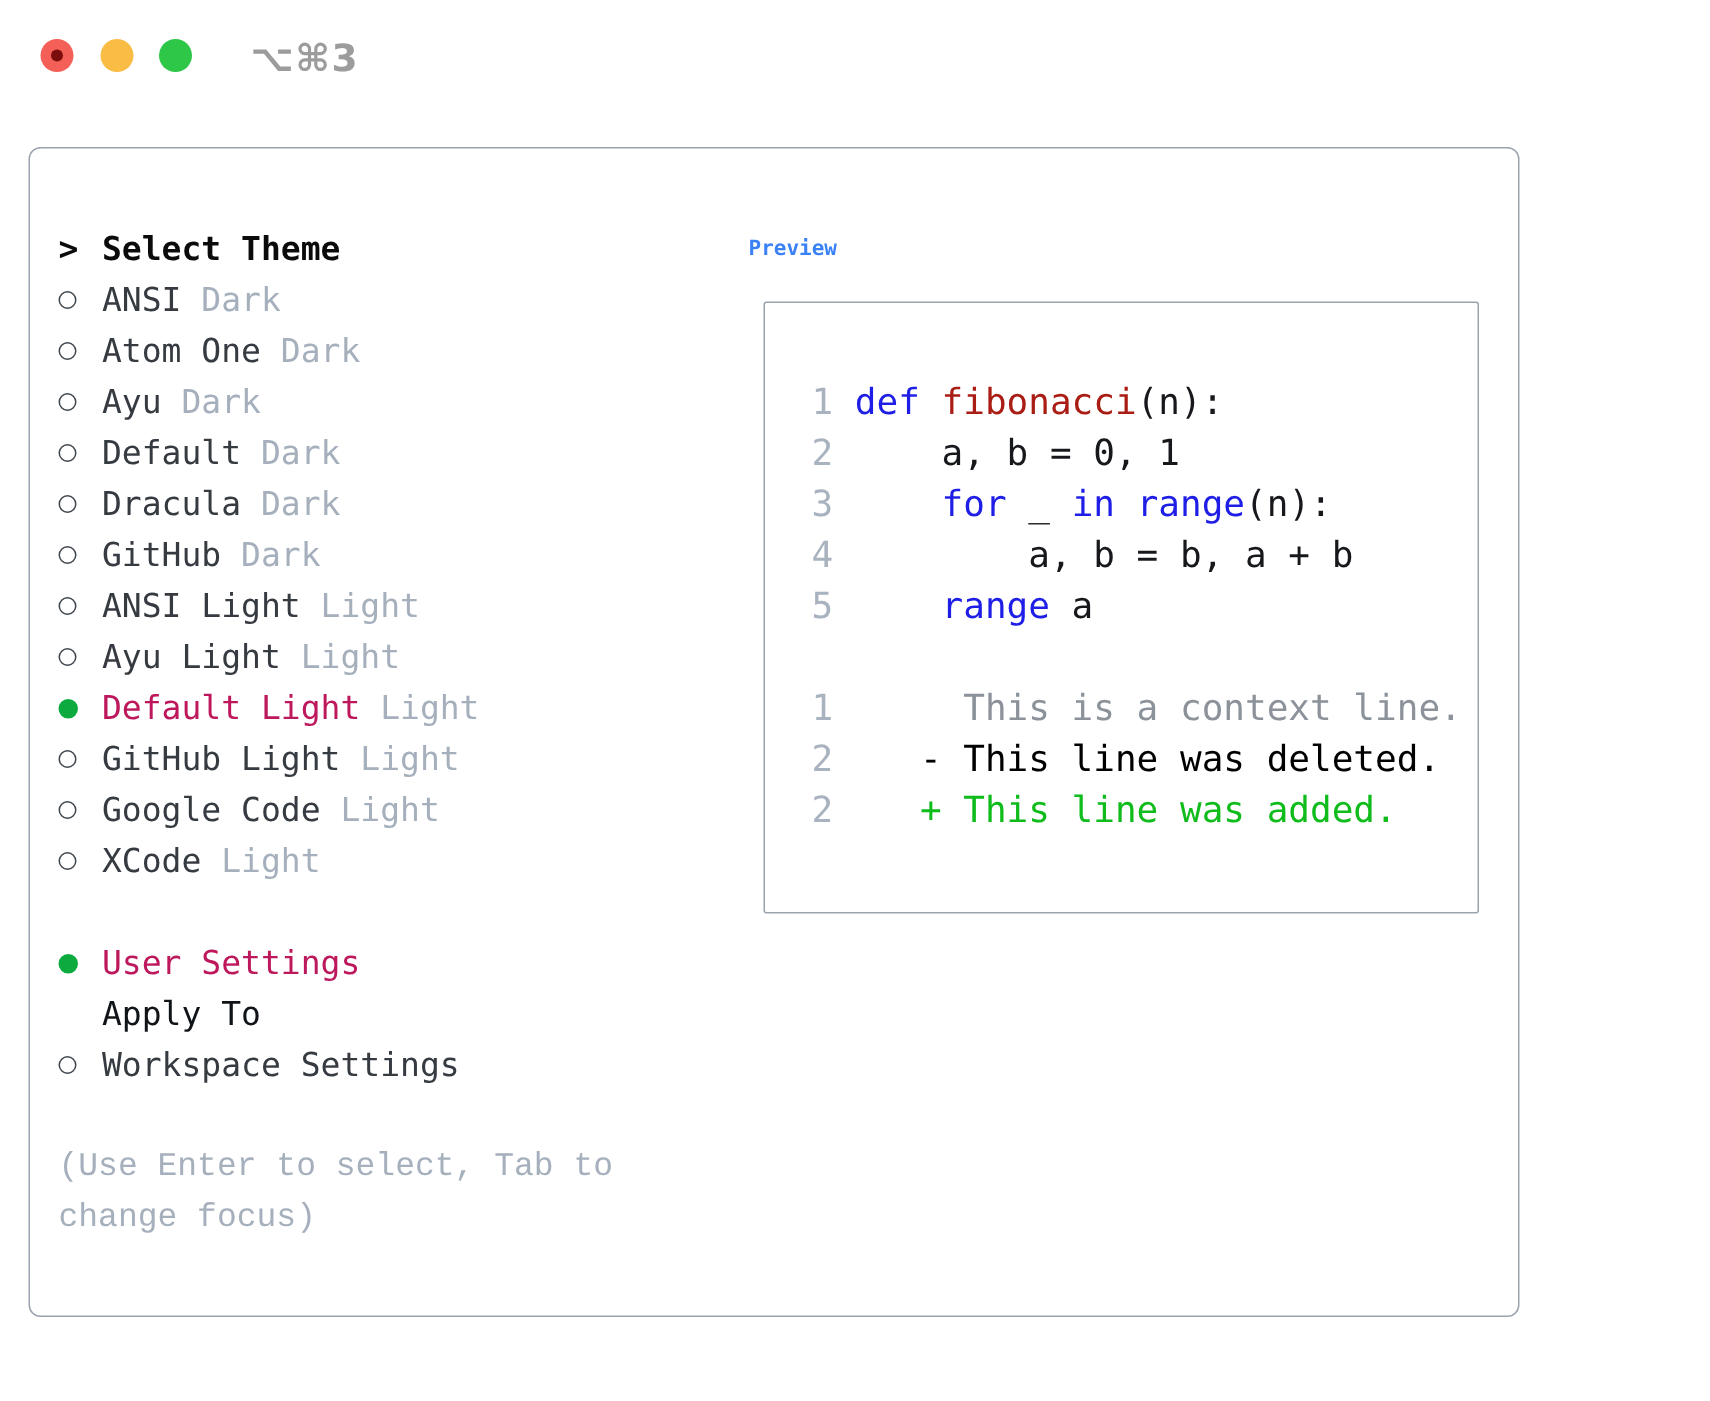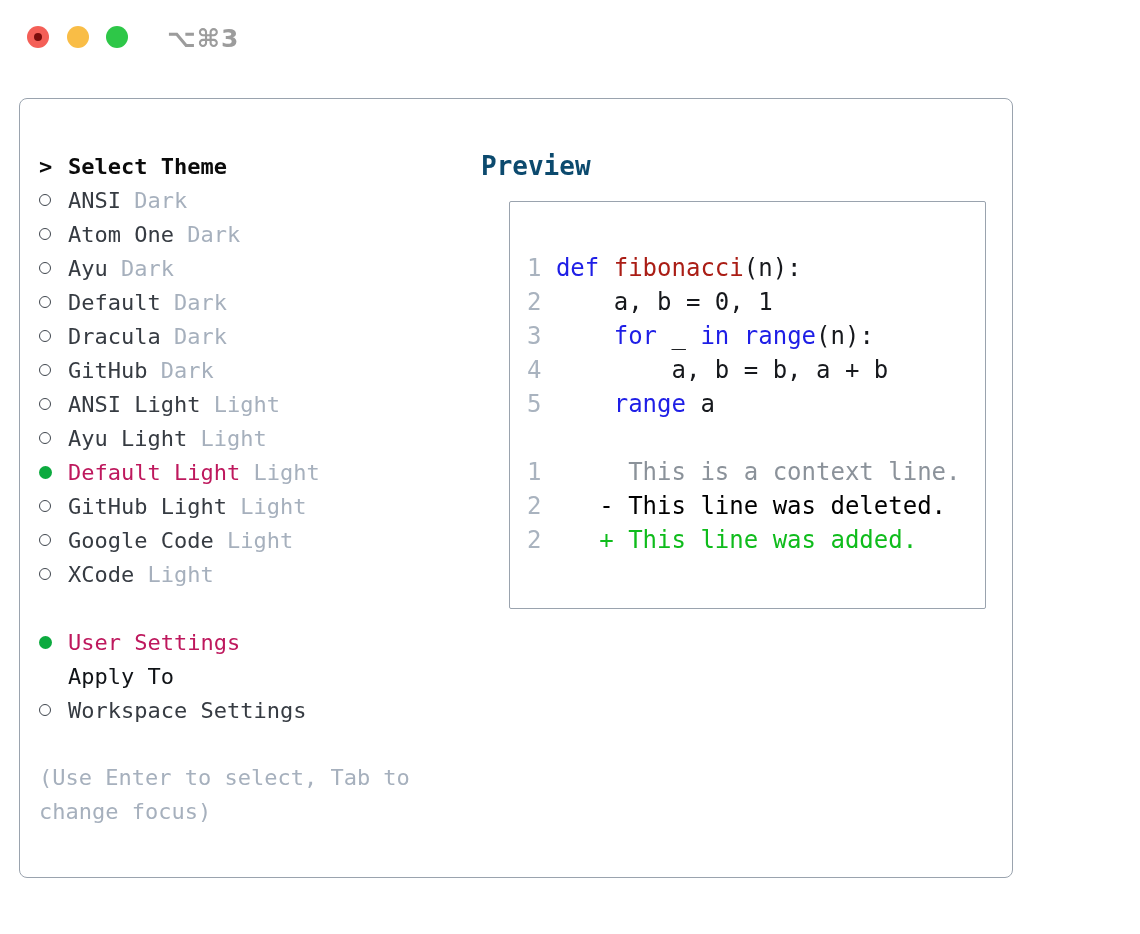--- a/index.html
+++ b/index.html
@@ -55,32 +55,32 @@
   .dot-sel { width: 13px; height: 13px; border-radius: 50%; background: #0caa3f; display: block; }
   .prompt { font-weight: 700; color: #0b0b0b; font-size: 22px; }
   .t-name { color: #363b42; }
   .t-name.hdr { color: #0b0b0b; font-weight: 700; }
   .t-name.sel { color: #be185d; }
   .t-name.apply-hdr { color: #101317; }
   .t-tag { color: #a6b0bd; }
 
   .help-text {
     position: absolute; left: 19px; top: 662px; width: 430px;
-    font-size: 22px; line-height: 34px; color: #a6b0bd;
+    font-size: 22px; line-height: 34px; color: #a6b0bd; font-family: Liberation Mono, monospace;
   }
 
   
   .preview-title {
-    position: absolute; left: 461px; top: 50px; height: 34px; line-height: 34px;
-    font-size: 26px; font-weight: 700; color: #0c4a6e;
+    position: absolute; left: 479px; top: 50px; height: 34px; line-height: 34px;
+    font-size: 14px; font-weight: 700; color: #3b82f6;
   }
   .preview-box {
     position: absolute; left: 489px; top: 102px; width: 477px; height: 408px;
     border: 1.5px solid #9aa3ae; border-radius: 2px; background: #ffffff;
-    padding: 49px 0 0 17px; overflow: hidden;
+    padding: 49px 0 0 31px; overflow: hidden;
   }
   .code-line { height: 34px; line-height: 34px; white-space: pre; font-size: 24px; }
   .lnum  { color: #a9b3bf; }
   .c-kw  { color: #1e1ee6; }
   .c-fn  { color: #aa1d15; }
   .c-pl  { color: #16181c; }
   .c-ctx { color: #8b929a; text-align: center; }
   .c-del { color: #000000; }
   .c-add { color: #0fbc1c; }
 </style>

